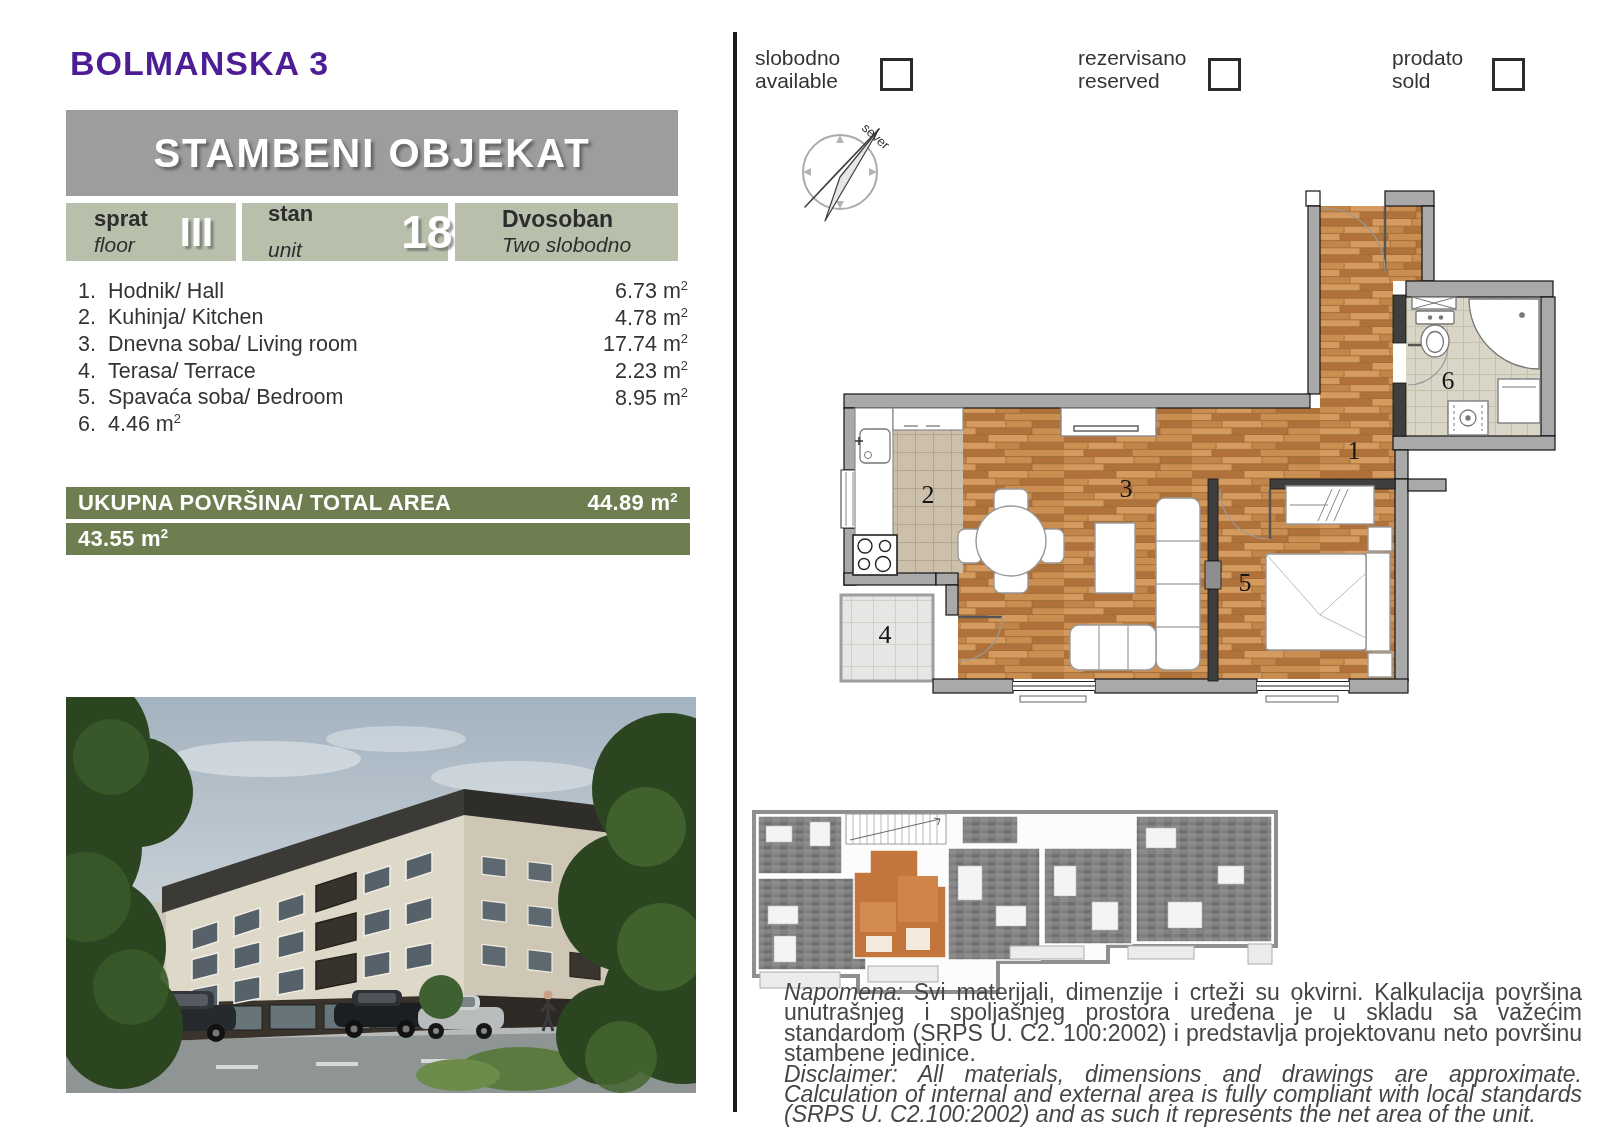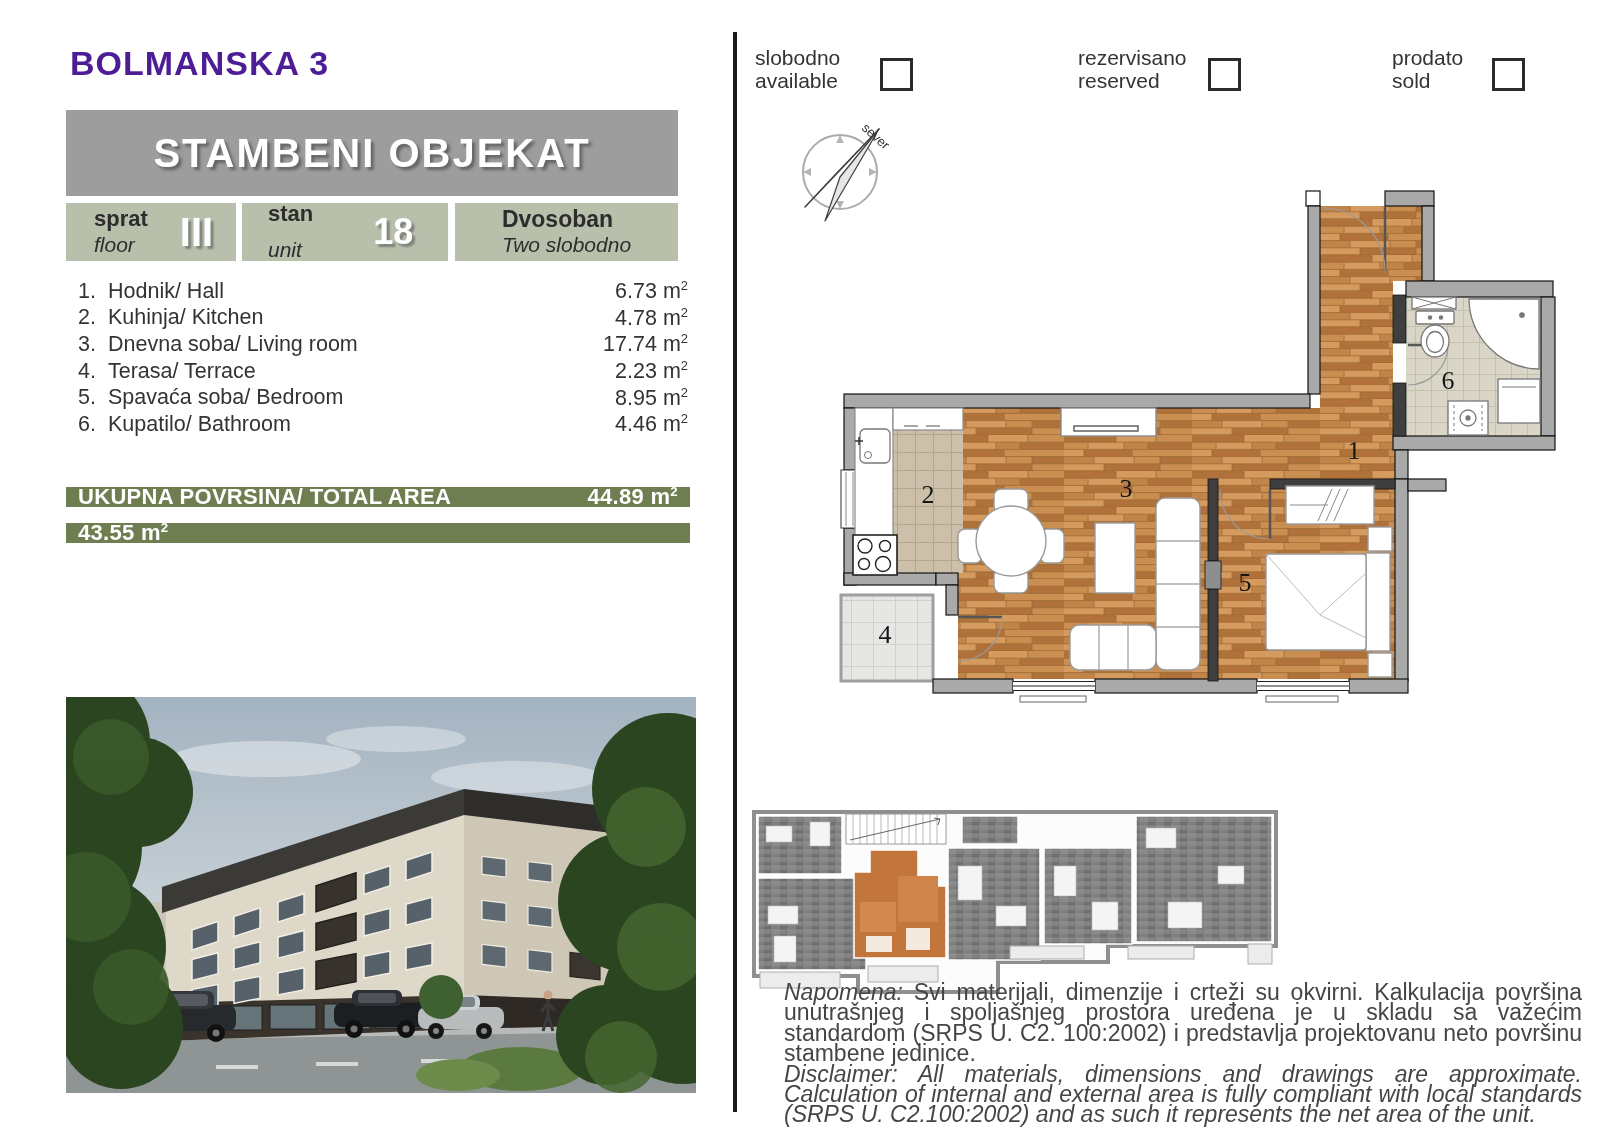--- a/index.html
+++ b/index.html
@@ -18,21 +18,21 @@
   .sb-en{font-style:italic;font-size:21px;color:#2d2d2d;}
   .sb-val{color:#fff;font-weight:bold;text-shadow:3px 3px 2px rgba(90,90,90,.6);}
   
   .roomlist{left:78px;top:278px;width:610px;}
   .room-row{display:flex;height:26.6px;align-items:center;font-size:21.5px;color:#333;}
   .room-num{width:30px;}
   .room-name{flex:1;}
   .room-area{text-align:left;white-space:nowrap;}
   sup{font-size:60%;}
   
-  .bar{left:66px;width:624px;height:20px;background:#6f7e51;color:#fff;
+  .bar{left:66px;width:624px;height:32px;background:#6f7e51;color:#fff;
        display:flex;align-items:center;justify-content:space-between;
        padding:0 12px;box-sizing:border-box;font-weight:bold;font-size:22px;letter-spacing:.3px;}
   
   .leg-text{top:46px;font-size:21px;line-height:23px;color:#333;}
   .leg-box{top:58px;width:27px;height:27px;border:3px solid #2b2b2b;background:#fff;}
   .divider{left:733px;top:32px;width:4px;height:1080px;background:#1a1a1a;}
   
   .notes{left:784px;top:982px;width:798px;font-size:23px;line-height:20.4px;
          text-align:justify;color:#454545;}
   .notes .p2{font-style:italic;}
@@ -55,21 +55,21 @@
       <span class="sb-en">floor</span>
     </div>
     <div class="sb-val" style="margin-left:32px;font-size:40px;">III</div>
   </div>
 
   <div class="abs sagebox" style="left:242px;width:206px;">
     <div class="sb-labels" style="margin-left:26px;gap:10px;">
       <span class="sb-sr">stan</span>
       <span class="sb-en">unit</span>
     </div>
-    <div class="sb-val" style="margin-left:60px;font-size:36px;">18</div>
+    <div class="sb-val" style="margin-left:88px;font-size:46px;">18</div>
   </div>
 
   <div class="abs sagebox" style="left:455px;width:223px;justify-content:center;">
     <div class="sb-labels" style="text-align:center;align-items:flex-start;">
       <span class="sb-sr" style="font-size:23px;">Dvosoban</span>
       <span class="sb-en">Two slobodno</span>
     </div>
   </div>
 
   <div class="abs roomlist">
@@ -93,21 +93,20 @@
       <span class="room-name">Terasa/ Terrace</span>
       <span class="room-area"><span>2.23</span>&nbsp;<span>m</span><sup>2</sup></span>
     </div>
     <div class="room-row">
       <span class="room-num">5.</span>
       <span class="room-name">Spavaća soba/ Bedroom</span>
       <span class="room-area"><span>8.95</span>&nbsp;<span>m</span><sup>2</sup></span>
     </div>
     <div class="room-row">
       <span class="room-num">6.</span>
-      <span class="room-name">Kupatilo/ Bathroom</span>
       <span class="room-area"><span>4.46</span>&nbsp;<span>m</span><sup>2</sup></span>
     </div>
   </div>
 
   <div class="abs bar" style="top:487px;">
     <span>UKUPNA POVRŠINA/ TOTAL AREA</span>
     <span><span>44.89</span>&nbsp;<span>m</span><sup>2</sup></span>
   </div>
   <div class="abs bar" style="top:523px;">
     <span><span>43.55</span>&nbsp;<span>m</span><sup>2</sup></span>

